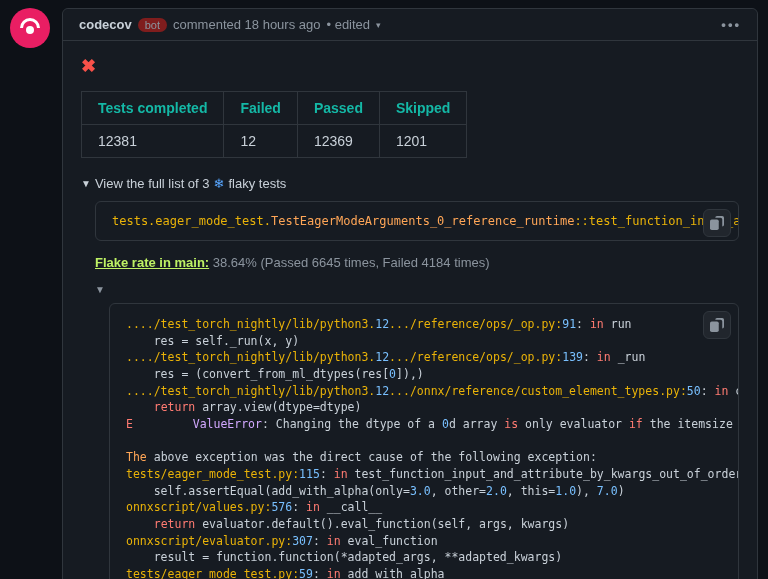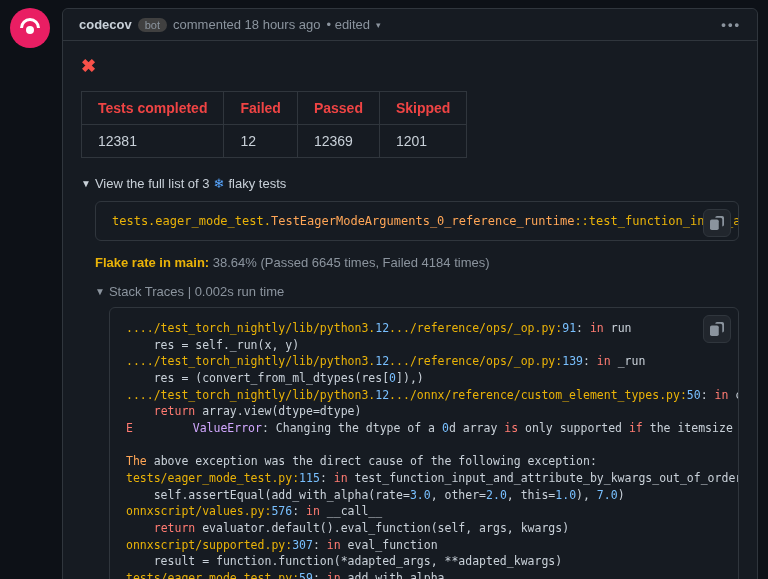--- a/index.html
+++ b/index.html
@@ -38,21 +38,21 @@
       padding: 8px 16px;
       background: #161b22;
       border-bottom: 1px solid #30363d;
       border-radius: 6px 6px 0 0;
       gap: 6px;
       color: #8b949e;
       font-size: 13px;
     }
     .author { color: #c9d1d9; font-weight: 600; }
     .bot-badge {
-      background: #404040;
+      background: #7f1d1d;
       color: #8b949e;
       border-radius: 10px;
       padding: 1px 7px;
       font-size: 11px;
       font-weight: 500;
     }
     .flex-grow { flex: 1; }
     .kebab { color: #8b949e; cursor: pointer; letter-spacing: 2px; font-weight: bold; }
     .dropdown-caret { font-size: 9px; }
     .comment-body { padding: 14px 18px; }
@@ -66,21 +66,21 @@
     .x-icon { color: #f85149; font-size: 18px; font-weight: bold; }
     table.stats {
       border-collapse: collapse;
       margin-bottom: 18px;
     }
     table.stats th, table.stats td {
       border: 1px solid #30363d;
       padding: 8px 16px;
       text-align: left;
     }
-    table.stats th { font-weight: 600; color: #ef4444; }
+    table.stats th { font-weight: 600; color: #14b8a6; }
     .details-summary {
       cursor: pointer;
       color: #c9d1d9;
       font-size: 13px;
       margin-bottom: 10px;
       display: flex; align-items: center; gap: 4px;
     }
     .tri { font-size: 10px; }
     .snowflake { color: #58a6ff; }
     .code-block {
@@ -109,21 +109,21 @@
       color: #8b949e;
       display: flex; align-items: center; justify-content: center;
       cursor: pointer;
     }
     .meta-line {
       margin-left: 14px;
       color: #8b949e;
       font-size: 13px;
       margin-bottom: 14px;
     }
-    .meta-line b { color: #eab308; font-weight: 600; }
+    .meta-line b { color: #bef264; font-weight: 600; text-decoration: underline; }
     .stack-summary {
       margin-left: 14px;
       cursor: pointer;
       color: #8b949e;
       font-size: 13px;
       margin-bottom: 8px;
       display: flex; align-items: center; gap: 4px;
     }
     .trace-block {
       margin-left: 28px;
@@ -207,44 +207,43 @@
         </div>
       </div>
 
       <div class="meta-line">
         <b>Flake rate in main:</b>
         <span>38.64% (Passed 6645 times, Failed 4184 times)</span>
       </div>
 
       <div class="stack-summary">
         <span class="tri">▼</span>
-        <span>Stack Traces | 0.002s run time</span>
       </div>
 
       <div class="trace-block">
         <div class="copy-btn">
           <svg width="14" height="14" viewBox="0 0 16 16" fill="currentColor">
               <path d="M0 6a2 2 0 012-2h6a2 2 0 012 2v8a2 2 0 01-2 2H2a2 2 0 01-2-2V6z"></path>
               <path d="M6 2a2 2 0 012-2h6a2 2 0 012 2v8a2 2 0 01-2 2V4a2 2 0 00-2-2H6z"></path>
             </svg>
         </div>
 <pre><span class="c-path">..../test_torch_nightly/lib/python3.</span><span class="c-num">12</span><span class="c-path">.../reference/ops/_op.py:</span><span class="c-num">91</span><span>: </span><span class="c-red">in</span><span> run</span>
 <span>    res = self._run(x, y)</span>
 <span class="c-path">..../test_torch_nightly/lib/python3.</span><span class="c-num">12</span><span class="c-path">.../reference/ops/_op.py:</span><span class="c-num">139</span><span>: </span><span class="c-red">in</span><span> _run</span>
 <span>    res = (convert_from_ml_dtypes(res[</span><span class="c-num">0</span><span>]),)</span>
 <span class="c-path">..../test_torch_nightly/lib/python3.</span><span class="c-num">12</span><span class="c-path">.../onnx/reference/custom_element_types.py:</span><span class="c-num">50</span><span>: </span><span class="c-red">in</span><span> convert_from_m</span>
 <span>    </span><span class="c-red">return</span><span> array.view(dtype=dtype)</span>
-<span class="c-red">E   </span><span class="c-purple">ValueError</span><span>: Changing the dtype of a </span><span class="c-num">0</span><span>d array </span><span class="c-red">is</span><span> only supported </span><span class="c-red">if</span><span> the itemsize </span><span class="c-red">is</span><span> unchanged</span>
+<span class="c-red">E   </span><span class="c-purple">ValueError</span><span>: Changing the dtype of a </span><span class="c-num">0</span><span>d array </span><span class="c-red">is</span><span> only evaluator </span><span class="c-red">if</span><span> the itemsize </span><span class="c-red">is</span><span> unchanged</span>
 
 <span class="c-orange">The</span><span> above exception was the direct cause of the following exception:</span>
 <span class="c-path">tests/eager_mode_test.py:</span><span class="c-num">115</span><span>: </span><span class="c-red">in</span><span> test_function_input_and_attribute_by_kwargs_out_of_order</span>
-<span>    self.assertEqual(add_with_alpha(rate=</span><span class="c-num">3.0</span><span>, other=</span><span class="c-num">2.0</span><span>, this=</span><span class="c-num">1.0</span><span>), </span><span class="c-num">7.0</span><span>)</span>
+<span>    self.assertEqual(add_with_alpha(only=</span><span class="c-num">3.0</span><span>, other=</span><span class="c-num">2.0</span><span>, this=</span><span class="c-num">1.0</span><span>), </span><span class="c-num">7.0</span><span>)</span>
 <span class="c-path">onnxscript/values.py:</span><span class="c-num">576</span><span>: </span><span class="c-red">in</span><span> __call__</span>
 <span>    </span><span class="c-red">return</span><span> evaluator.default().eval_function(self, args, kwargs)</span>
-<span class="c-path">onnxscript/supported.py:</span><span class="c-num">307</span><span>: </span><span class="c-red">in</span><span> eval_function</span>
+<span class="c-path">onnxscript/evaluator.py:</span><span class="c-num">307</span><span>: </span><span class="c-red">in</span><span> eval_function</span>
 <span>    result = function.function(*adapted_args, **adapted_kwargs)</span>
 <span class="c-path">tests/eager_mode_test.py:</span><span class="c-num">59</span><span>: </span><span class="c-red">in</span><span> add_with_alpha</span>
 
 
 
 </pre>
       </div>
     </div>
   </div>
 </div>

